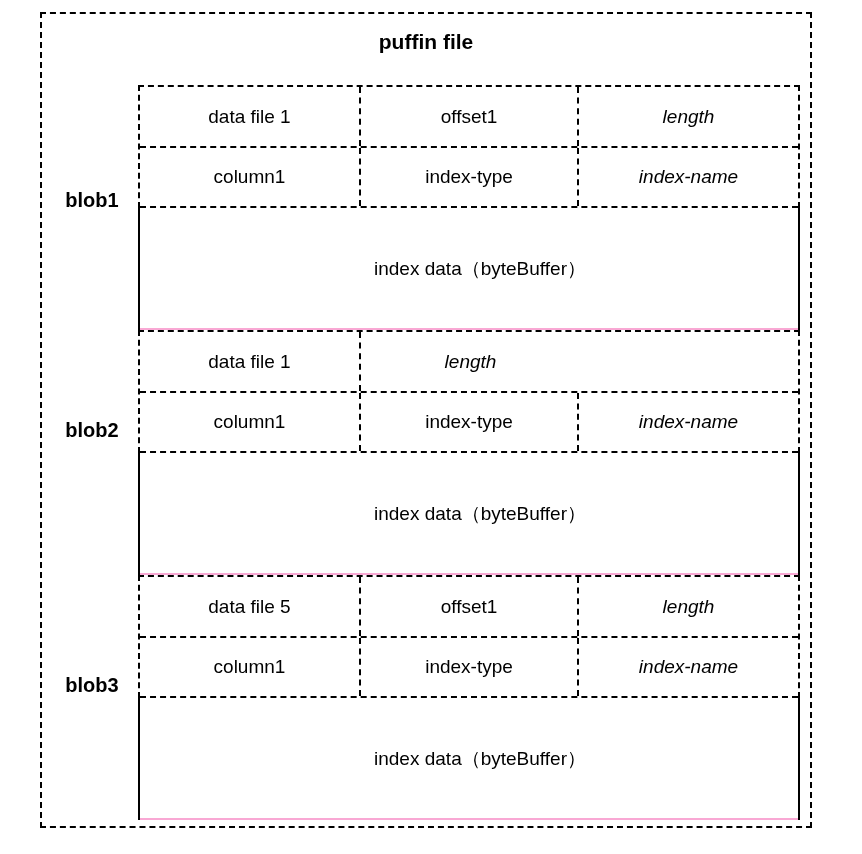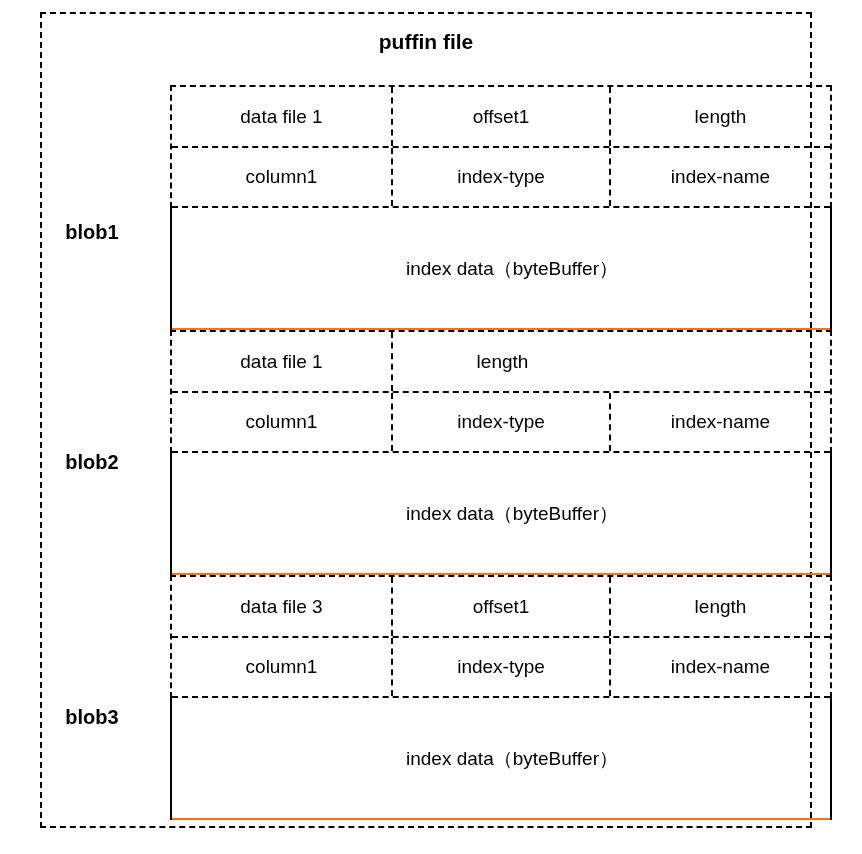--- a/index.html
+++ b/index.html
@@ -47,21 +47,20 @@
 
   
   .blob-label {
     position: absolute;
     left: 52px;
     width: 80px;
     text-align: center;
     font-size: 20px;
     font-weight: bold;
     line-height: 24px;
-    margin-top: 32px;
   }
   .blob-label.b1 { top: 188px; }
   .blob-label.b2 { top: 418px; }
   .blob-label.b3 { top: 673px; }
 
   
   .table-wrap {
     position: absolute;
     left: 138px;
     top: 85px;
@@ -70,22 +69,21 @@
     box-sizing: border-box;
   }
 
   
   .blob {
     position: relative;
     width: 662px;
     height: 245px;
     box-sizing: border-box;
     
-    border-bottom: 2px solid #f97316;
-    margin-left: 32px;
+    border-bottom: 2px solid #f9a8d4;
   }
 
   
   .hdr-rows {
     position: relative;
     width: 662px;
     height: 123px;
     box-sizing: border-box;
     border-left: 2px dashed #000000;
     border-right: 2px dashed #000000;
@@ -110,21 +108,21 @@
     display: flex;
     align-items: center;
     justify-content: center;
     box-sizing: border-box;
     font-size: 19px;
     line-height: 22px;
     white-space: nowrap;
   }
   .cell.c1 { width: 221px; border-right: 2px dashed #000000; }
   .cell.c2 { width: 218px; border-right: 2px dashed #000000; text-align: center; }
-  .cell.c3 { width: 219px; }
+  .cell.c3 { width: 219px; font-style: italic; }
 
   
   .data-row {
     display: flex;
     align-items: center;
     justify-content: center;
     width: 662px;
     height: 122px;
     box-sizing: border-box;
     border-left: 2px solid #000000;
@@ -177,21 +175,21 @@
           <div class="cell c2">index-type</div>
           <div class="cell c3">index-name</div>
         </div>
       </div>
       <div class="data-row">index data（byteBuffer）</div>
     </div>
 
     <div class="blob">
       <div class="hdr-rows">
         <div class="hdr-row top">
-          <div class="cell c1">data file 3</div>
+          <div class="cell c1">data file 5</div>
           <div class="cell c2">offset1</div>
           <div class="cell c3">length</div>
         </div>
         <div class="hdr-row bottom">
           <div class="cell c1">column1</div>
           <div class="cell c2">index-type</div>
           <div class="cell c3">index-name</div>
         </div>
       </div>
       <div class="data-row">index data（byteBuffer）</div>

